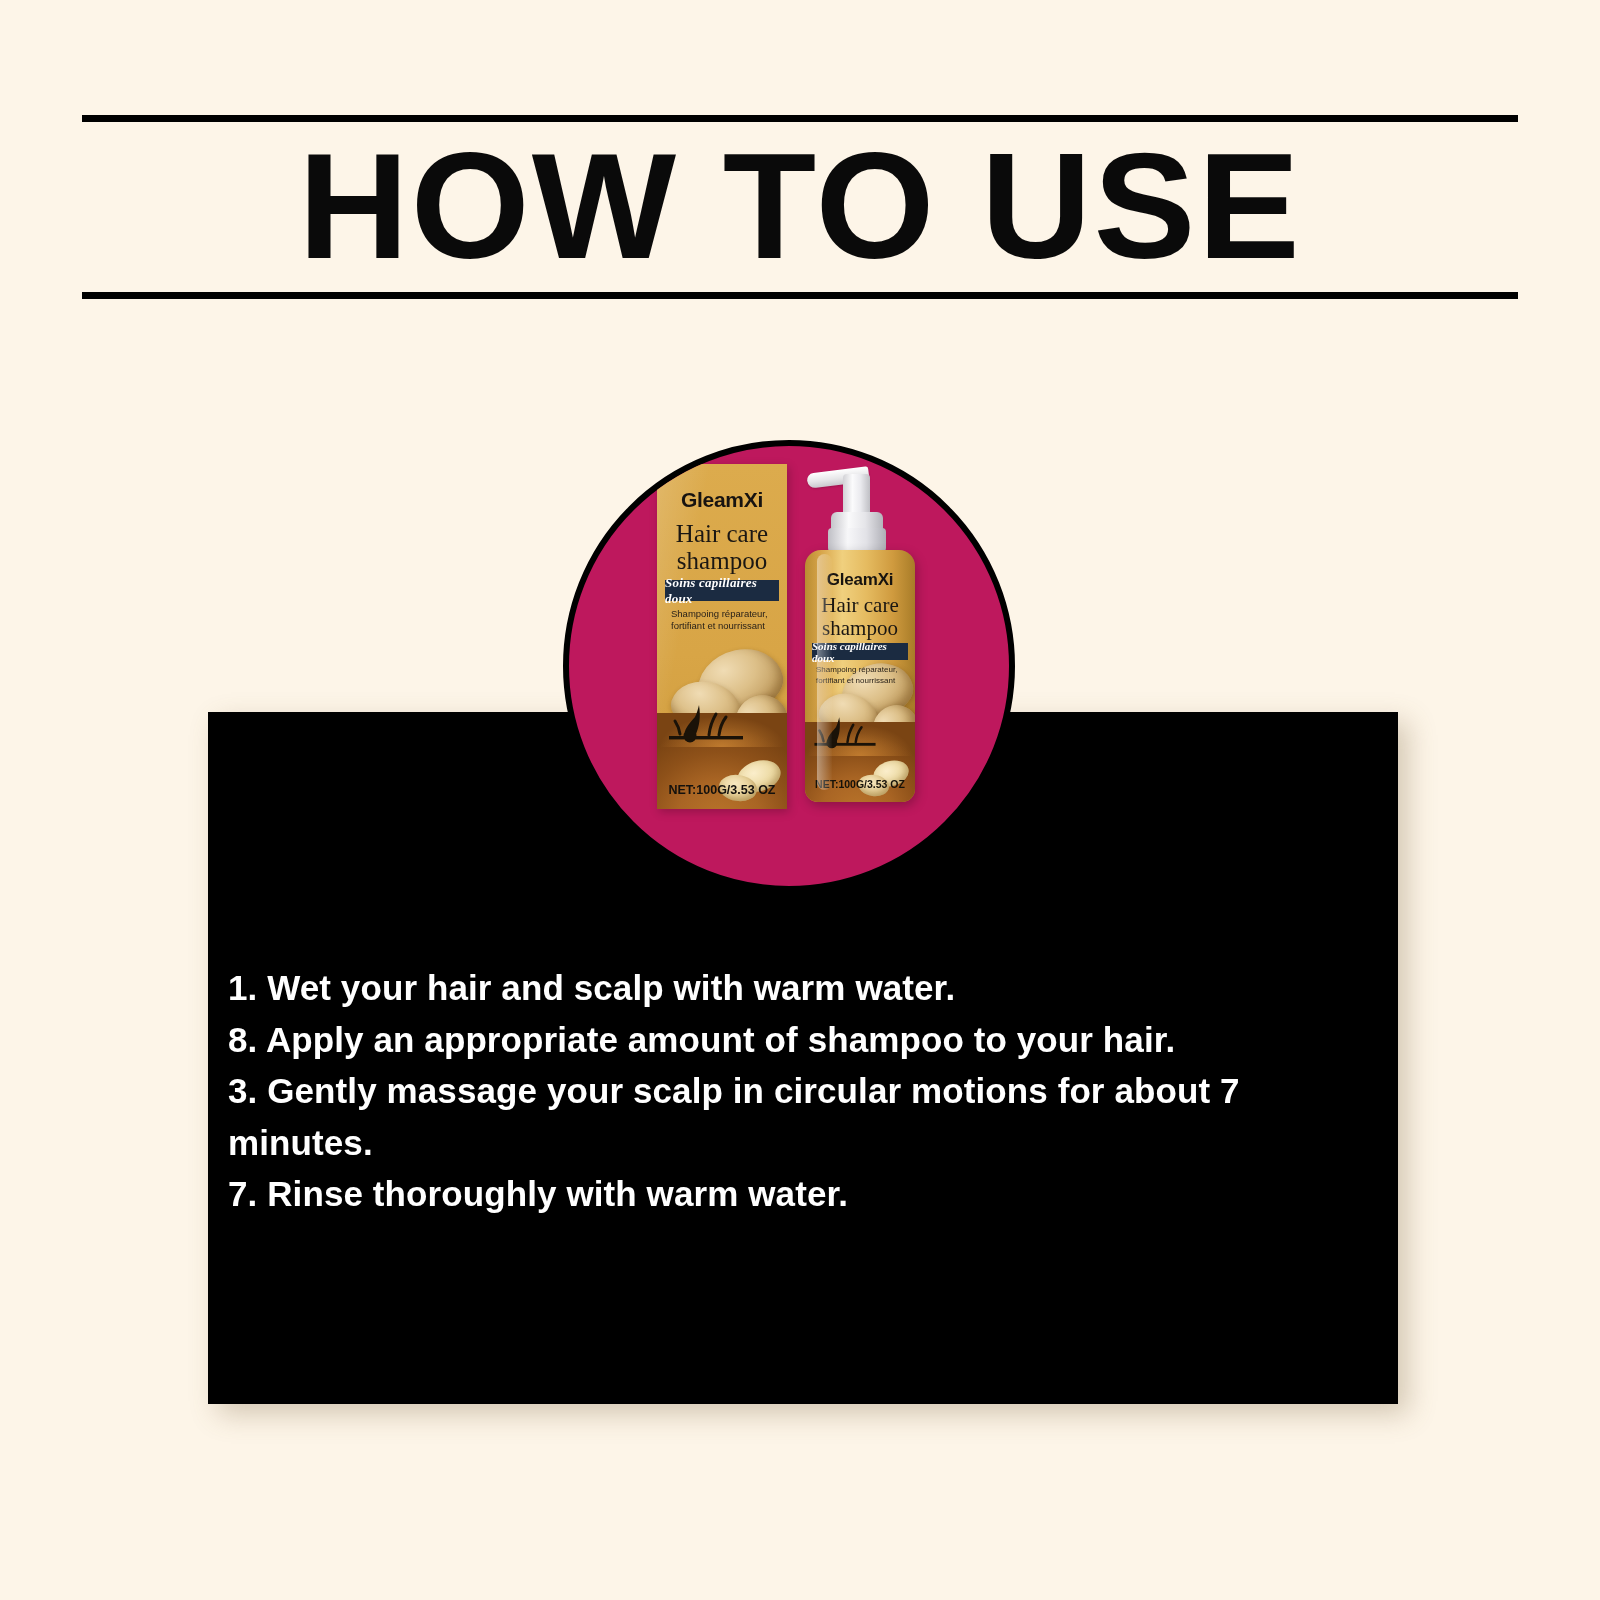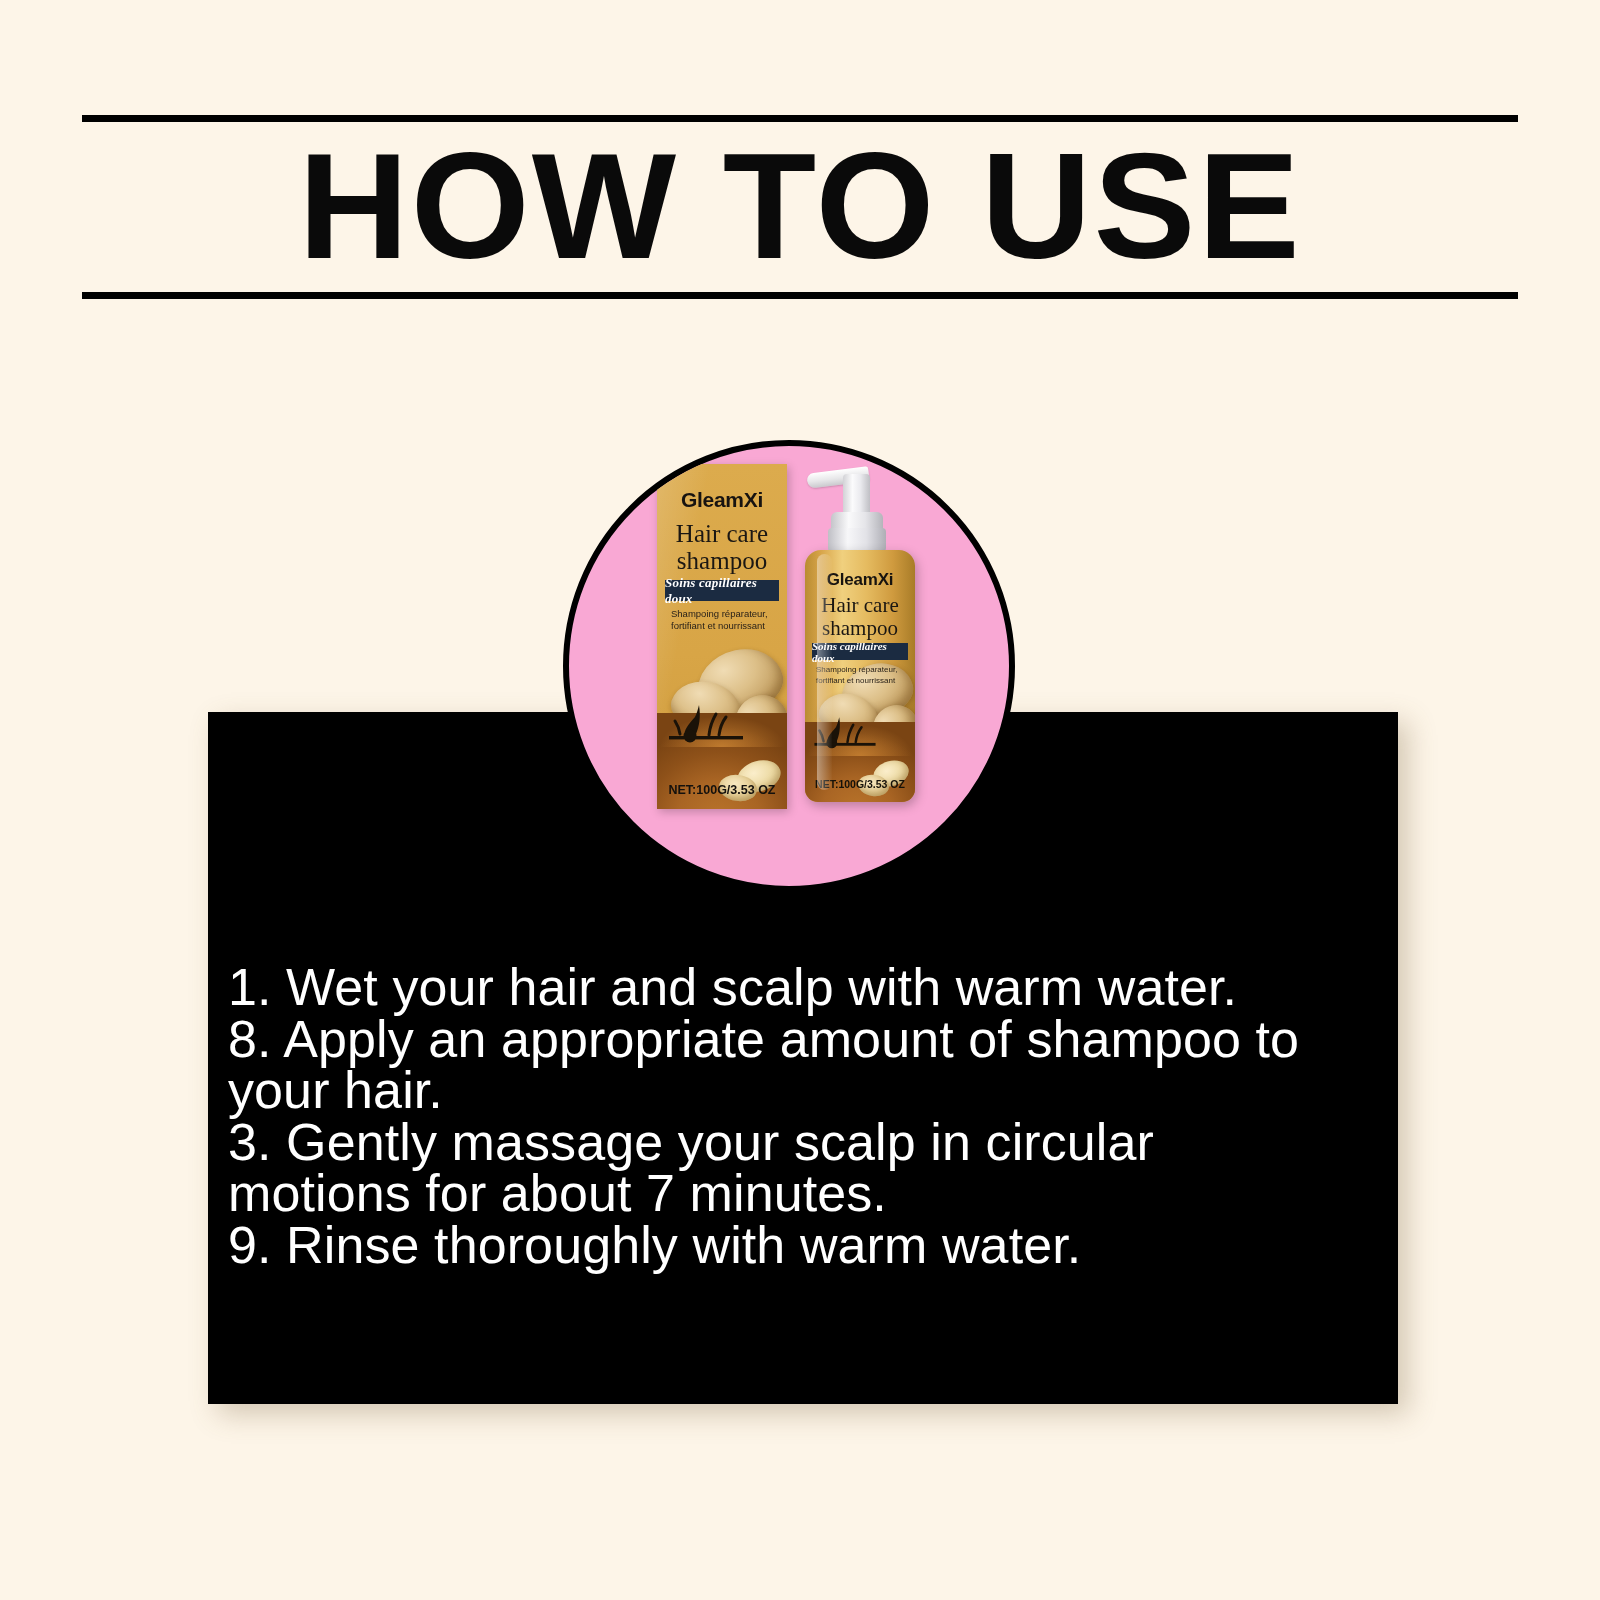--- a/index.html
+++ b/index.html
@@ -52,36 +52,36 @@
     background: #000000;
     box-shadow: 10px 10px 26px rgba(120, 95, 60, 0.30);
   }
   .steps {
     position: absolute;
     left: 228px;
     top: 962px;
     width: 1090px;
     color: #ffffff;
     font-family: "Liberation Sans Narrow", "Liberation Sans", sans-serif;
-    font-size: 52px;
+    font-size: 35px;
     line-height: 51.5px;
-    font-weight: 400;
+    font-weight: 700;
     letter-spacing: 0.1px;
   }
   .step { margin: 0 0 0 0; }
 
   
   .product-circle {
     position: absolute;
     left: 563px;
     top: 440px;
     width: 452px;
     height: 452px;
     border-radius: 50%;
-    background: #f9a8d4;
+    background: #be185d;
     border: 6px solid #000000;
     box-sizing: border-box;
     overflow: hidden;
   }
   .scene {
     position: absolute;
     inset: 0;
   }
 
   
@@ -335,21 +335,21 @@
   <div class="title">HOW TO USE</div>
   <div class="rule rule-bottom"></div>
 </div>
 
 <div class="panel"></div>
 
 <div class="steps">
   <p class="step">1. Wet your hair and scalp with warm water.</p>
   <p class="step">8. Apply an appropriate amount of shampoo to your hair.</p>
   <p class="step">3. Gently massage your scalp in circular motions for about 7 minutes.</p>
-  <p class="step">9. Rinse thoroughly with warm water.</p>
+  <p class="step">7. Rinse thoroughly with warm water.</p>
 </div>
 
 <div class="product-circle">
   <div class="scene">
 
     <div class="carton">
       <div class="carton-inner">
         <div class="ginger-zone">
           <div class="ginger-a"></div>
           <div class="ginger-b"></div>

